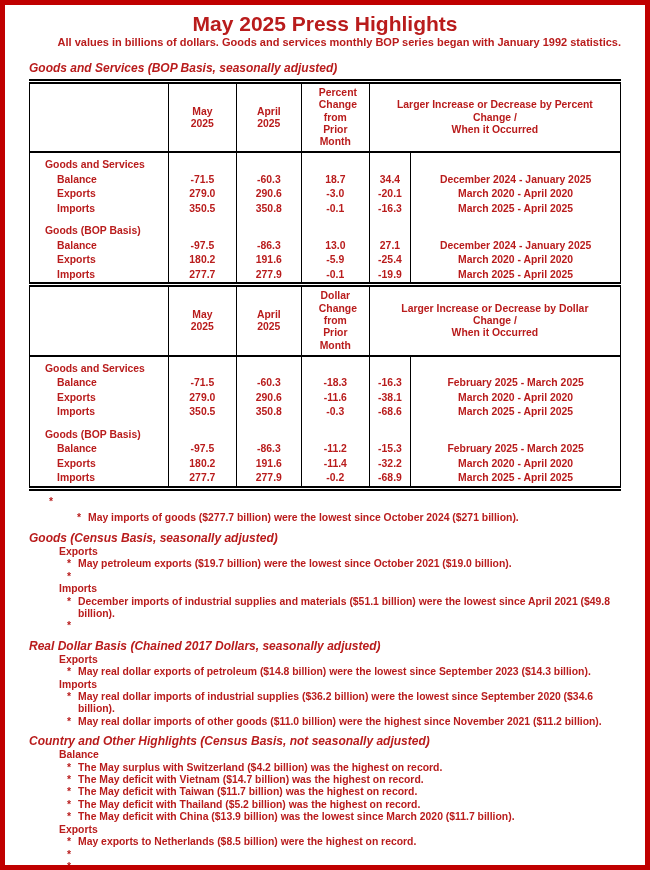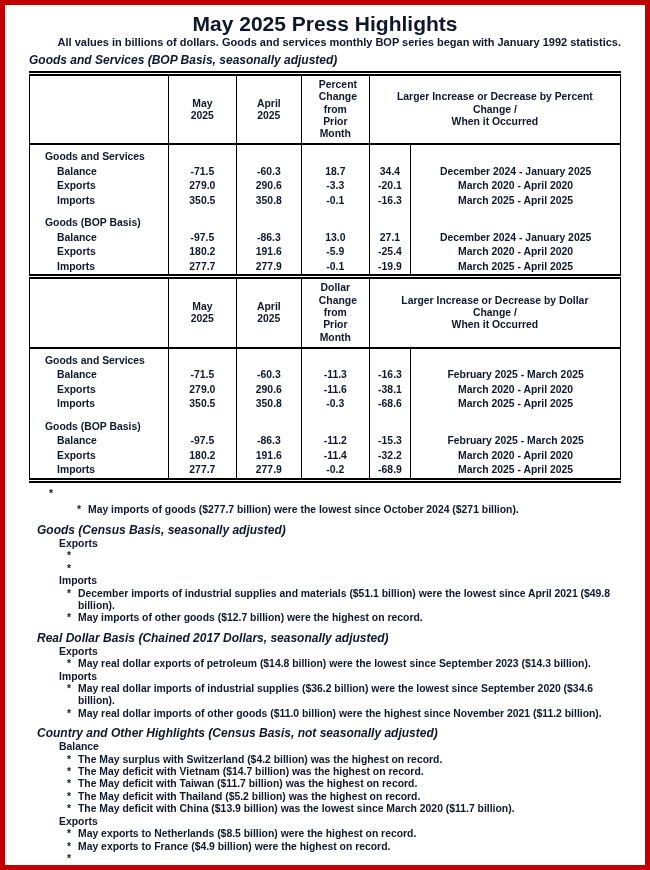--- a/index.html
+++ b/index.html
@@ -1,26 +1,26 @@
 <!DOCTYPE html>
 <html><head>
 <meta charset="utf-8">
 <style>
   html,body{margin:0;padding:0;background:#fff;}
   .frame{
     box-sizing:border-box;width:650px;height:870px;
-    border:5px solid #c00000;background:#fff;color:#0f172a;
+    border:5px solid #c00000;background:#fff;color:#b91c1c;
     padding:4px 24px 0 24px;overflow:hidden;
     font-family:"Liberation Sans",sans-serif;font-weight:bold;
   }
   .title{text-align:center;font-size:21px;line-height:1.15;margin:3px 0 0;}
   .subtitle{text-align:right;font-size:11px;line-height:13px;}
   .sec-head{font-size:12px;font-style:italic;line-height:14px;}
-  .sh1{margin:4px 0 4px;}
-  .sh{margin:6px 8px 1px;}
+  .sh1{margin:12px 0 4px;}
+  .sh{margin:6px 0 1px;}
   table.stats{width:100%;border-collapse:collapse;table-layout:fixed;
     border-left:1.5px solid #000;border-right:1.5px solid #000;}
   table.t1{border-top:5px double #000;}
   table.t2{border-top:5px double #000;border-bottom:5px double #000;}
   .c-lbl{width:23.5%}.c-may{width:11.5%}.c-apr{width:11%}
   .c-chg{width:11.5%}.c-amt{width:7%}.c-when{width:35.5%}
   .stats th,.stats td{border-left:1.5px solid #000;padding:0;font-size:10.4px;}
   .stats th:first-child,.stats td:first-child{border-left:none;}
   .stats thead th{border-bottom:2.5px solid #000;text-align:center;vertical-align:middle;
     white-space:pre-line;line-height:1.18;padding:3px 17px;}
@@ -94,21 +94,21 @@
         <td>-71.5</td>
         <td>-60.3</td>
         <td>18.7</td>
         <td>34.4</td>
         <td>December 2024 - January 2025</td>
       </tr>
       <tr class="datarow">
         <td class="lbl">Exports</td>
         <td>279.0</td>
         <td>290.6</td>
-        <td>-3.3</td>
+        <td>-3.0</td>
         <td>-20.1</td>
         <td>March 2020 - April 2020</td>
       </tr>
       <tr class="datarow">
         <td class="lbl">Imports</td>
         <td>350.5</td>
         <td>350.8</td>
         <td>-0.1</td>
         <td>-16.3</td>
         <td>March 2025 - April 2025</td>
@@ -193,21 +193,21 @@
           <td></td>
           <td></td>
           <td></td>
           <td></td>
           <td></td>
         </tr>
       <tr class="datarow">
         <td class="lbl">Balance</td>
         <td>-71.5</td>
         <td>-60.3</td>
-        <td>-11.3</td>
+        <td>-18.3</td>
         <td>-16.3</td>
         <td>February 2025 - March 2025</td>
       </tr>
       <tr class="datarow">
         <td class="lbl">Exports</td>
         <td>279.0</td>
         <td>290.6</td>
         <td>-11.6</td>
         <td>-38.1</td>
         <td>March 2020 - April 2020</td>
@@ -268,32 +268,32 @@
     </div>
   <div class="note lvl2">
       <span class="b">*</span>
       <span>May imports of goods ($277.7 billion) were the lowest since October 2024 ($271 billion).</span>
     </div>
 
   <div class="sec-head sh">Goods (Census Basis, seasonally adjusted)</div>
   <div class="grp-label">Exports</div>
   <div class="bullet">
       <span class="b">*</span>
+      <span>May petroleum exports ($19.7 billion) were the lowest since October 2021 ($19.0 billion).</span>
     </div>
   <div class="bullet">
       <span class="b">*</span>
     </div>
   <div class="grp-label">Imports</div>
   <div class="bullet">
       <span class="b">*</span>
       <span>December imports of industrial supplies and materials ($51.1 billion) were the lowest since April 2021 ($49.8 billion).</span>
     </div>
   <div class="bullet">
       <span class="b">*</span>
-      <span>May imports of other goods ($12.7 billion) were the highest on record.</span>
     </div>
 
   <div class="sec-head sh">Real Dollar Basis (Chained 2017 Dollars, seasonally adjusted)</div>
   <div class="grp-label">Exports</div>
   <div class="bullet">
       <span class="b">*</span>
       <span>May real dollar exports of petroleum ($14.8 billion) were the lowest since September 2023 ($14.3 billion).</span>
     </div>
   <div class="grp-label">Imports</div>
   <div class="bullet">
@@ -328,21 +328,20 @@
         <span class="b">*</span>
         <span>The May deficit with China ($13.9 billion) was the lowest since March 2020 ($11.7 billion).</span>
       </div>
     <div class="grp-label">Exports</div>
     <div class="bullet">
         <span class="b">*</span>
         <span>May exports to Netherlands ($8.5 billion) were the highest on record.</span>
       </div>
     <div class="bullet">
         <span class="b">*</span>
-        <span>May exports to France ($4.9 billion) were the highest on record.</span>
       </div>
     <div class="bullet">
         <span class="b">*</span>
       </div>
     <div class="bullet">
         <span class="b">*</span>
         <span>May exports to China ($6.6 billion) were the lowest since September 2009 ($5.8 billion).</span>
       </div>
     <div class="grp-label">Imports</div>
     <div class="bullet">

